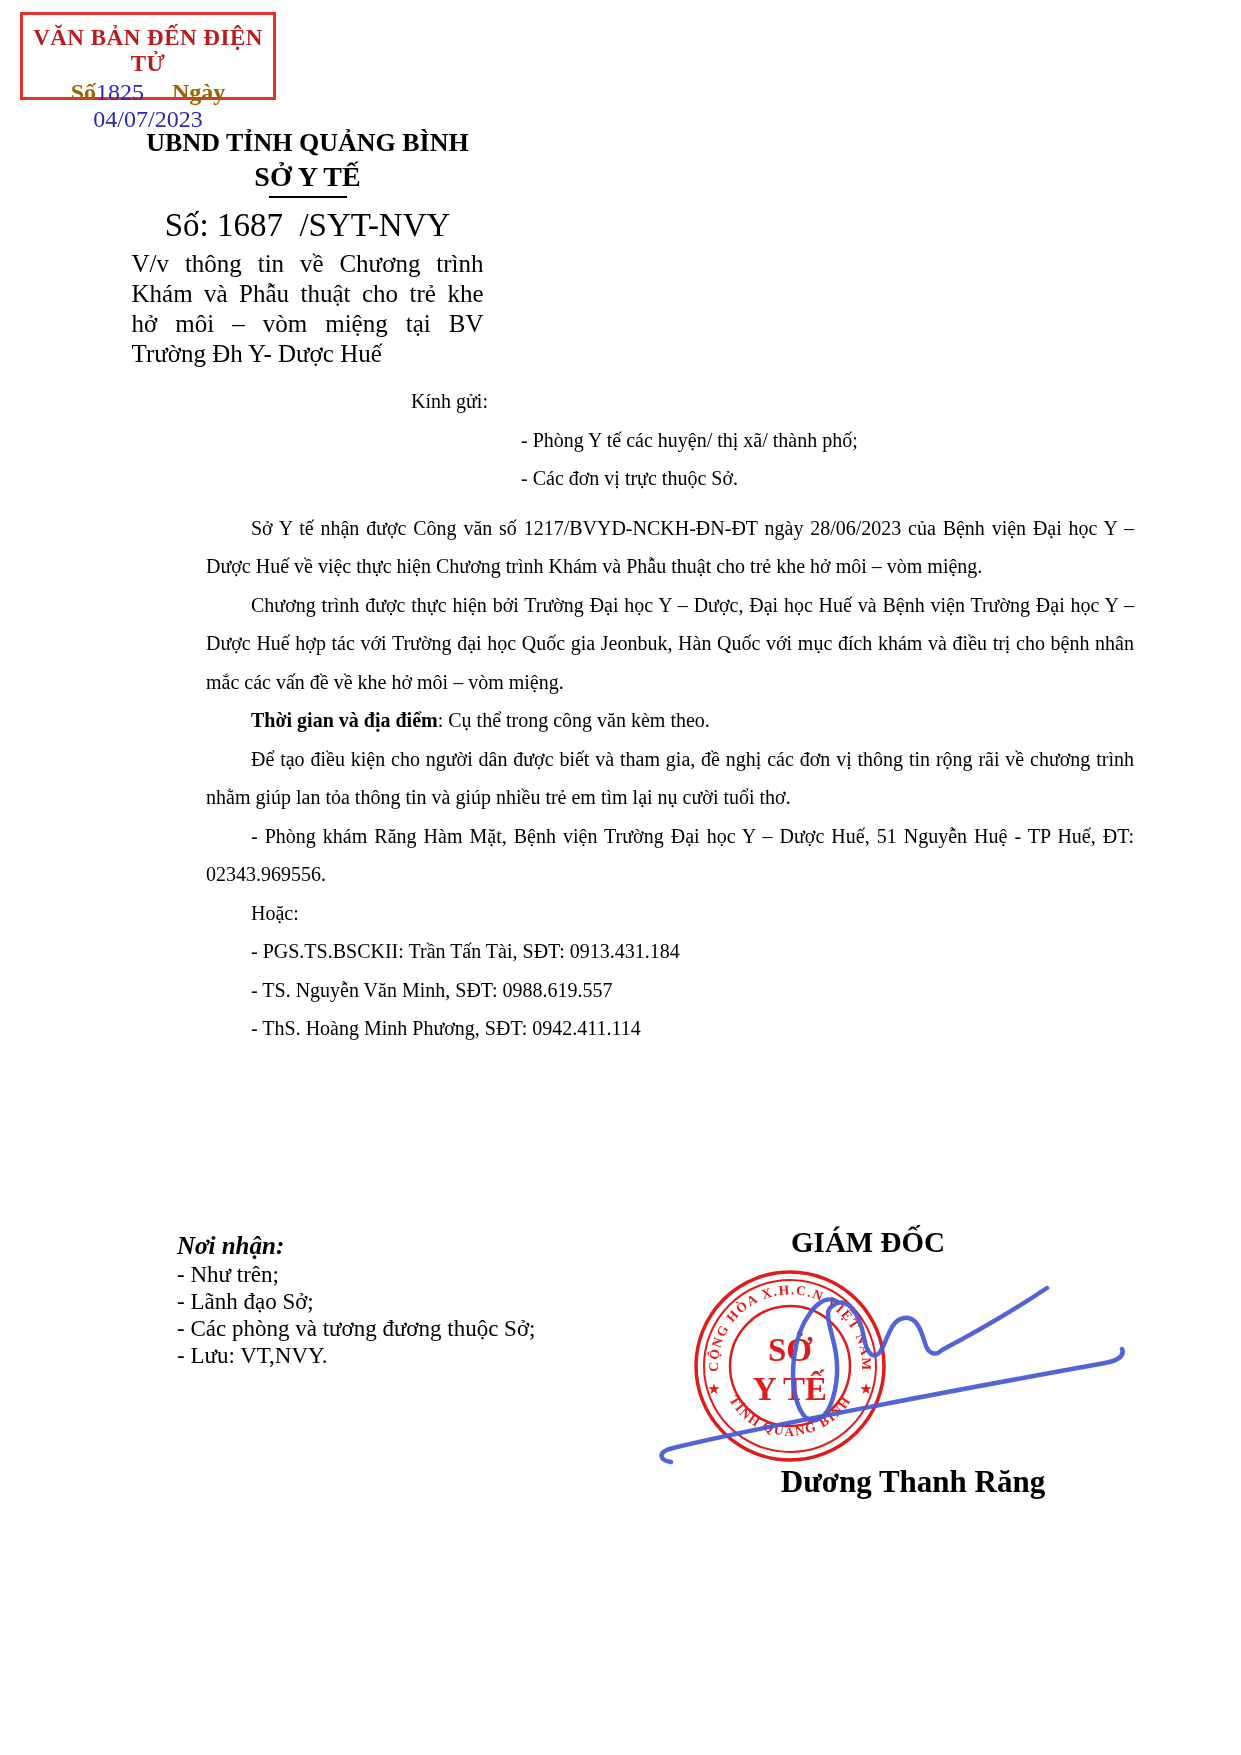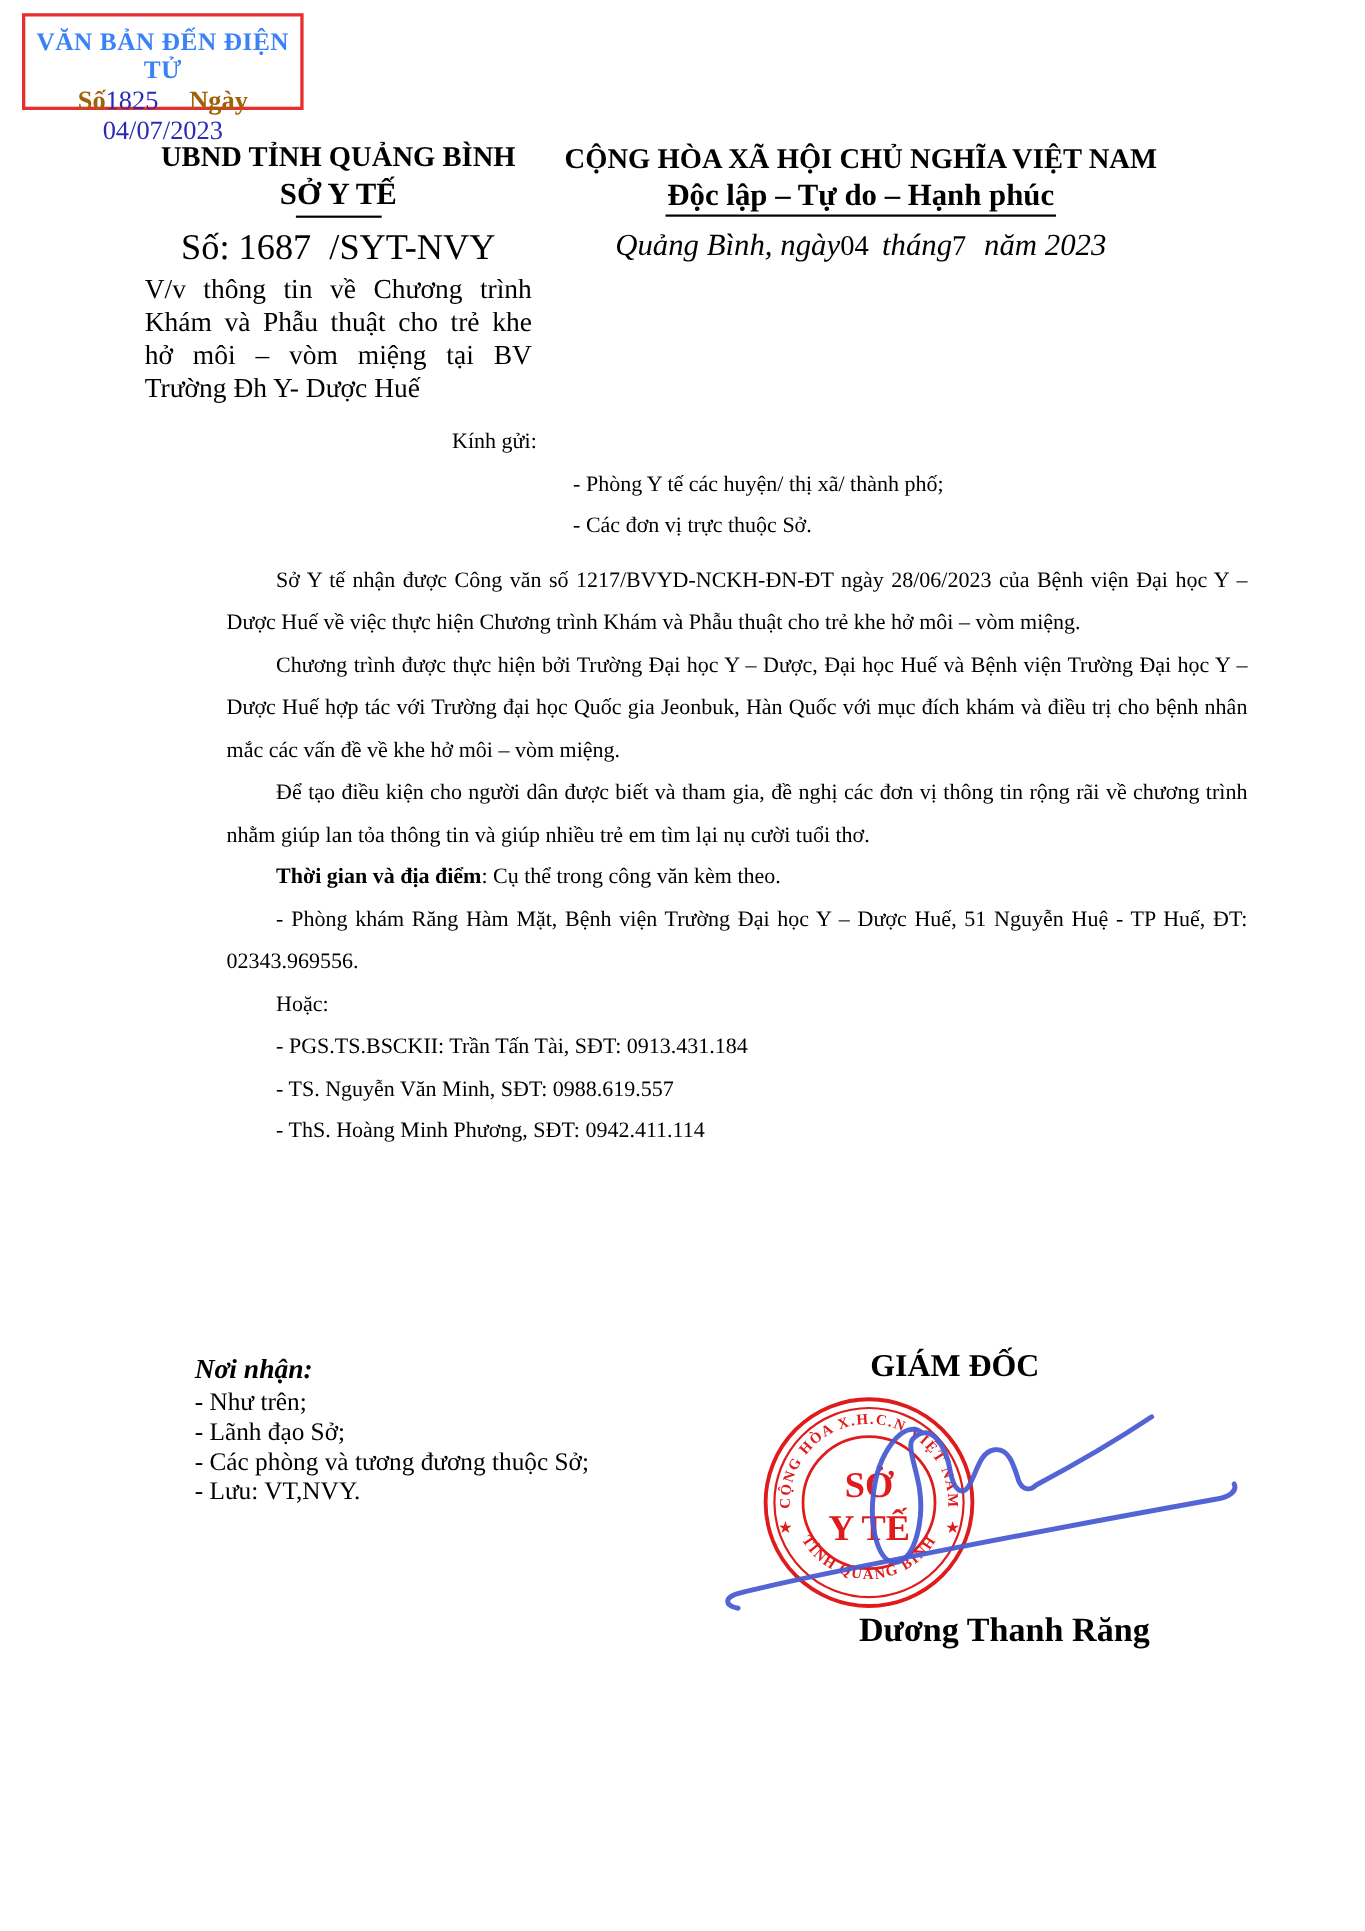--- a/index.html
+++ b/index.html
@@ -5,21 +5,21 @@
   html,body{margin:0;padding:0;background:#fff;}
   .page{
     position:relative;width:1241px;height:1755px;background:#ffffff;
     font-family:"Liberation Serif", serif;color:#000;overflow:hidden;
   }
   
   .stamp-box{
     position:absolute;left:20px;top:12px;width:256px;height:88px;
     border:3px solid #e63030;box-sizing:border-box;text-align:center;padding-top:10px;
   }
-  .stamp-title{color:#3b82f6;font-weight:bold;font-size:23px;letter-spacing:.5px;}
+  .stamp-title{color:#b91c1c;font-weight:bold;font-size:23px;letter-spacing:.5px;}
   .stamp-line2{font-size:24px;margin-top:2px;}
   .stamp-red{color:#a16207;font-weight:bold;}
   .stamp-blue{color:#2a2ab5;}
   .stamp-gap{display:inline-block;width:28px;}
   
   .header-left{position:absolute;left:105px;top:128px;width:405px;text-align:center;}
   .org-parent{font-weight:bold;font-size:26px;}
   .org{font-weight:bold;font-size:28px;margin-top:3px;}
   .org-underline{width:78px;border-bottom:2px solid #000;margin:3px auto 0;}
   .doc-number{font-size:33px;margin-top:9px;white-space:pre;}
@@ -58,34 +58,29 @@
   </div>
 
   <div class="header-left">
     <div class="org-parent">UBND TỈNH QUẢNG BÌNH</div>
     <div class="org">SỞ Y TẾ</div>
     <div class="org-underline"></div>
     <div class="doc-number">Số: 1687  /SYT-NVY</div>
     <div class="subject">V/v thông tin về Chương trình Khám và Phẫu thuật cho trẻ khe hở môi – vòm miệng tại BV Trường Đh Y- Dược Huế</div>
   </div>
 
-  <div class="header-right">
-    <div class="national-1">CỘNG HÒA XÃ HỘI CHỦ NGHĨA VIỆT NAM</div>
-    <div><span class="national-2">Độc lập – Tự do – Hạnh phúc</span></div>
-    <div class="place-date"><span>Quảng Bình, ngày</span><span class="date-num day">04</span><span>tháng</span><span class="date-num month">7</span><span>năm 2023</span></div>
-  </div>
 
   <div class="body-block">
     <div class="kinh-gui">Kính gửi:</div>
     <div class="recipient">- Phòng Y tế các huyện/ thị xã/ thành phố;</div>
     <div class="recipient">- Các đơn vị trực thuộc Sở.</div>
     <p class="para first">Sở Y tế nhận được Công văn số 1217/BVYD-NCKH-ĐN-ĐT ngày 28/06/2023 của Bệnh viện Đại học Y – Dược Huế về việc thực hiện Chương trình Khám và Phẫu thuật cho trẻ khe hở môi – vòm miệng.</p>
     <p class="para">Chương trình được thực hiện bởi Trường Đại học Y – Dược, Đại học Huế và Bệnh viện Trường Đại học Y – Dược Huế hợp tác với Trường đại học Quốc gia Jeonbuk, Hàn Quốc với mục đích khám và điều trị cho bệnh nhân mắc các vấn đề về khe hở môi – vòm miệng.</p>
+    <p class="para"><b>Thời gian và địa điểm</b><span>: Cụ thể trong công văn kèm theo.</span></p>
     <p class="para">Để tạo điều kiện cho người dân được biết và tham gia, đề nghị các đơn vị thông tin rộng rãi về chương trình nhằm giúp lan tỏa thông tin và giúp nhiều trẻ em tìm lại nụ cười tuổi thơ.</p>
-    <p class="para"><b>Thời gian và địa điểm</b><span>: Cụ thể trong công văn kèm theo.</span></p>
     <p class="para">- Phòng khám Răng Hàm Mặt, Bệnh viện Trường Đại học Y – Dược Huế, 51 Nguyễn Huệ - TP Huế, ĐT: 02343.969556.</p>
     <p class="para">Hoặc:</p>
     <p class="para">- PGS.TS.BSCKII: Trần Tấn Tài, SĐT: 0913.431.184</p>
     <p class="para">- TS. Nguyễn Văn Minh, SĐT: 0988.619.557</p>
     <p class="para">- ThS. Hoàng Minh Phương, SĐT: 0942.411.114</p>
   </div>
 
   <div class="noi-nhan">
     <div class="noi-nhan-label">Nơi nhận:</div>
     <div class="noi-nhan-item">- Như trên;</div>

